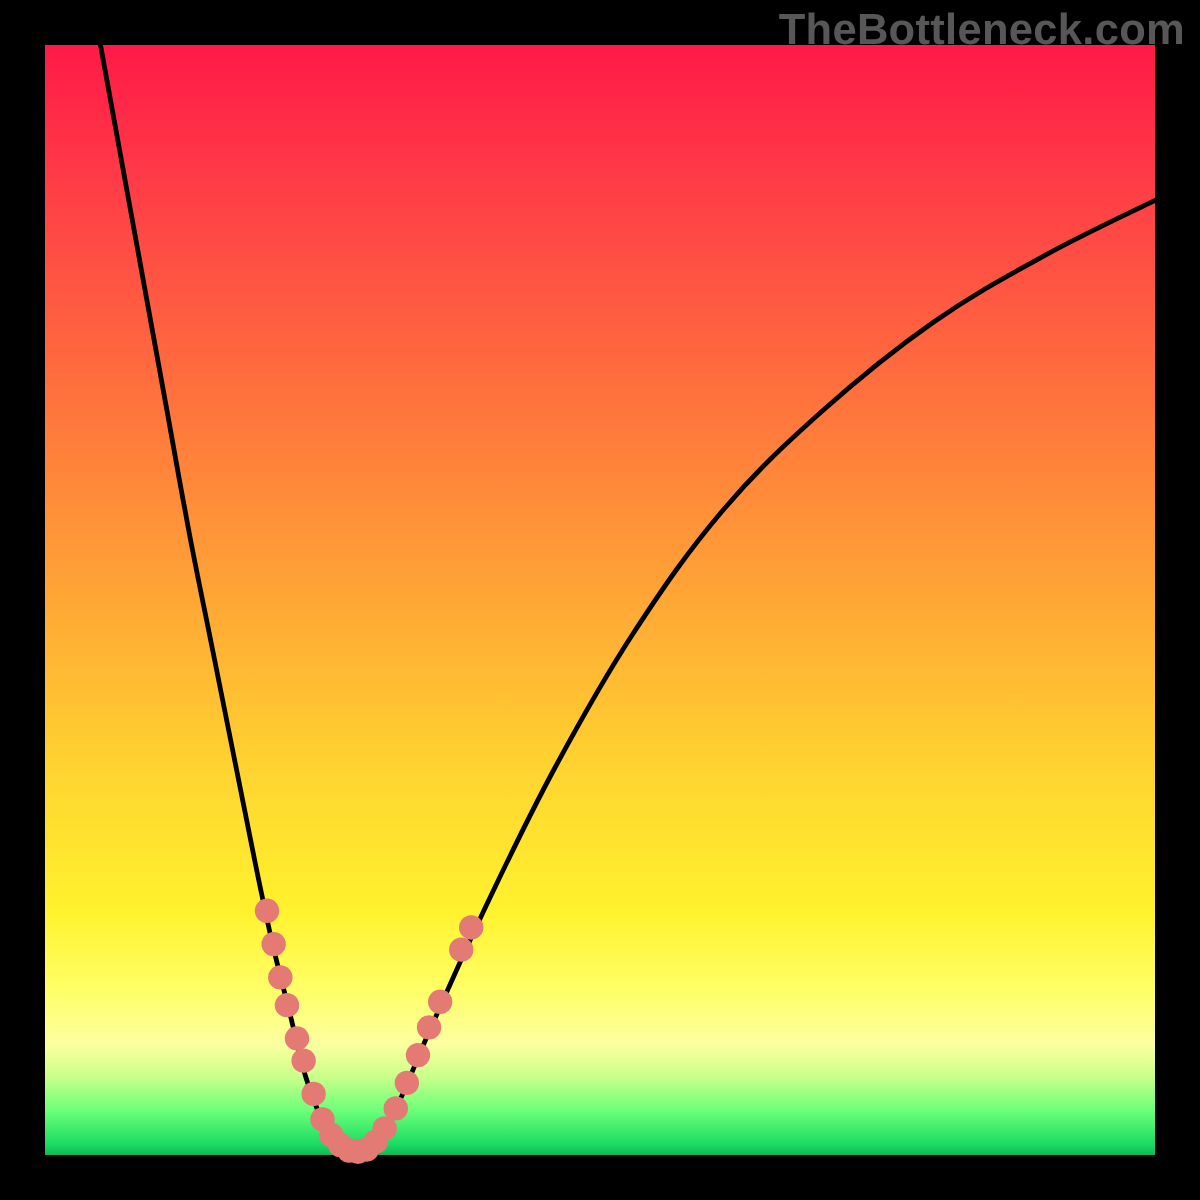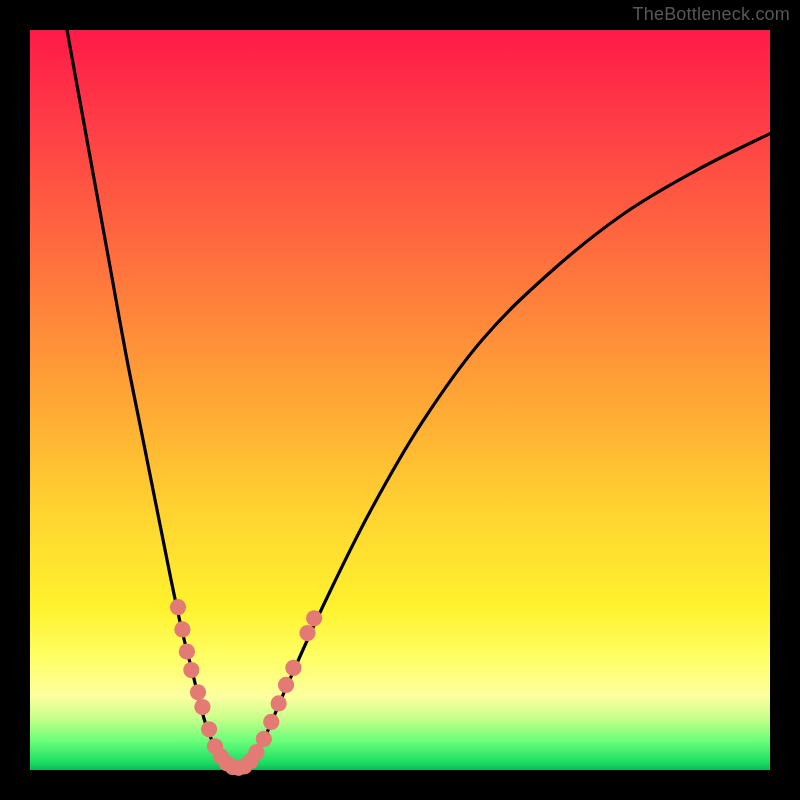--- a/index.html
+++ b/index.html
@@ -15,22 +15,22 @@
     position: relative;
     width: 800px;
     height: 800px;
     background: #000;
   }
   .watermark {
     position: absolute;
     top: 4px;
     right: 10px;
     color: #575757;
-    font-size: 18px;
-    font-weight: 400;
+    font-size: 29px;
+    font-weight: 700;
     letter-spacing: 0.2px;
     z-index: 10;
   }
   .plot {
     position: absolute;
     left: 30px;
     top: 30px;
     width: 740px;
     height: 740px;
     

